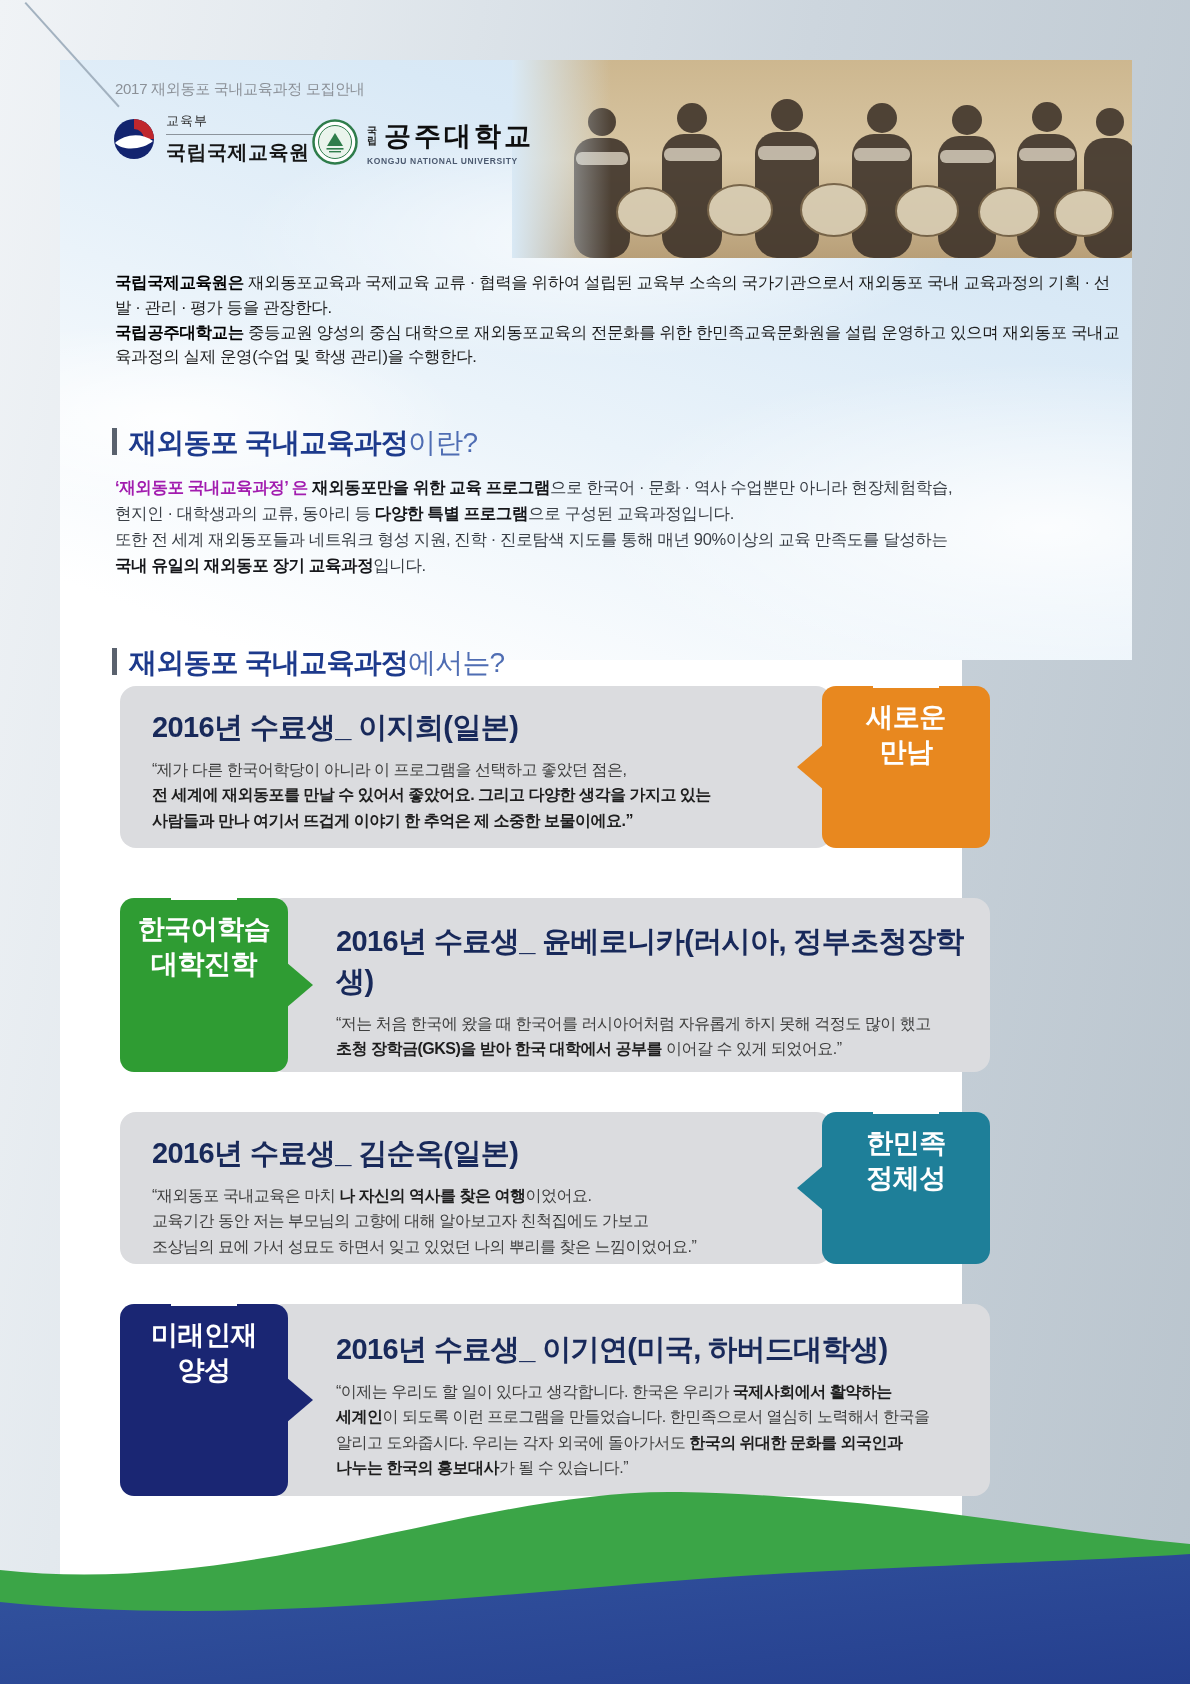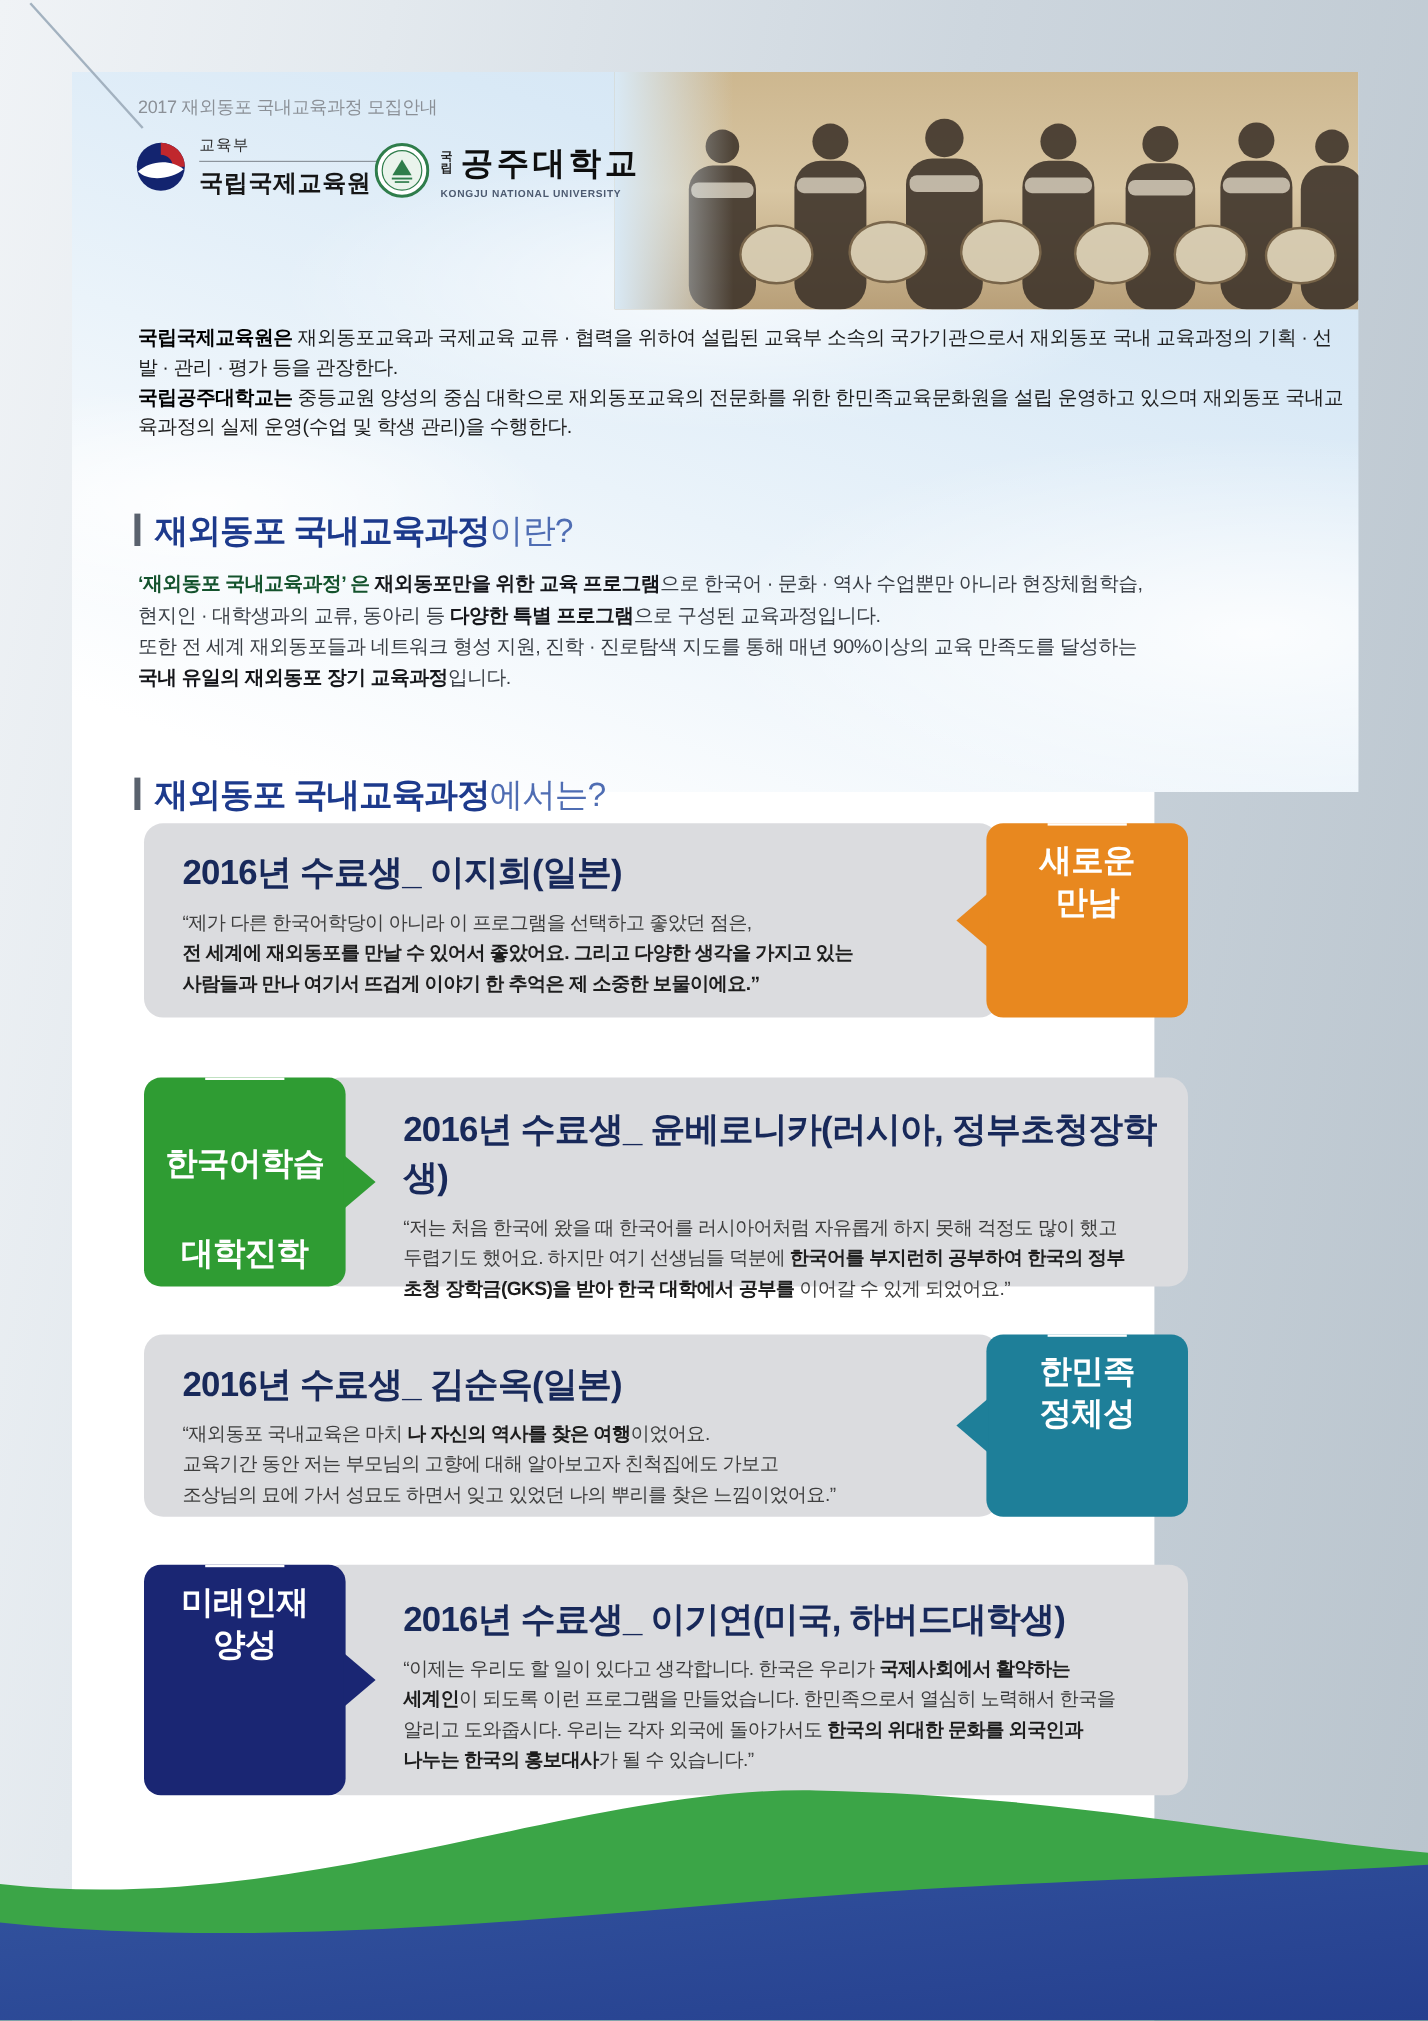--- a/index.html
+++ b/index.html
@@ -57,21 +57,21 @@
   
   .sec-title{position:absolute;left:52px;z-index:3;font-size:28px;letter-spacing:-0.8px;white-space:nowrap;}
   .sec-bar{display:inline-block;width:5px;height:27px;background:#5a626e;margin-right:12px;vertical-align:-3px;}
   .sec-strong{font-weight:bold;color:#1d3a8c;}
   .sec-tail{color:#4f6db3;}
   .sec1-title{top:364px;}
   .sec1-body{
     position:absolute;left:55px;top:414px;width:1008px;z-index:3;
     font-size:16.5px;line-height:1.58;color:#3a3f46;letter-spacing:-0.4px;
   }
-  .sec1-body .lead{font-weight:bold;color:#14532d;margin-top:24px;}
+  .sec1-body .lead{font-weight:bold;color:#a21caf;margin-top:24px;}
   .sec1-body b{color:#15161a;}
   .sec2-title{top:584px;}
   
   .card{position:absolute;background:#dbdcdf;border-radius:16px;z-index:3;}
   .card-title{font-size:29px;font-weight:bold;color:#18295a;letter-spacing:-0.6px;margin:0 0 9px 0;}
   .qline{font-size:16px;color:#3e3e3e;line-height:1.58;letter-spacing:-0.5px;}
   .qline b{color:#1d1d1d;}
   .qline.b{font-weight:bold;color:#1d1d1d;}
   .badge{
     position:absolute;width:168px;border-radius:14px;color:#fff;z-index:4;
@@ -82,21 +82,21 @@
   .notch{position:absolute;top:50%;transform:translateY(-50%);width:0;height:0;
     border-top:23px solid transparent;border-bottom:23px solid transparent;}
   .badge.orange{background:#e8881f;} .badge.orange .notch{left:-25px;border-right:27px solid #e8881f;}
   .badge.green {background:#2f9c33;} .badge.green  .notch{right:-25px;border-left:27px solid #2f9c33;}
   .badge.teal  {background:#1e7f99;} .badge.teal   .notch{left:-25px;border-right:27px solid #1e7f99;}
   .badge.navy  {background:#1a2673;} .badge.navy   .notch{right:-25px;border-left:27px solid #1a2673;}
   
   .card1{left:120px;top:686px;width:712px;height:162px;padding:22px 24px 0 32px;box-sizing:border-box;}
   .badge1{left:822px;top:686px;height:162px;}
   .card2{left:268px;top:898px;width:722px;height:174px;padding:24px 24px 0 68px;box-sizing:border-box;}
-  .badge2{left:120px;top:898px;height:174px;gap:40px;}
+  .badge2{left:120px;top:898px;height:174px;}
   .card3{left:120px;top:1112px;width:712px;height:152px;padding:22px 24px 0 32px;box-sizing:border-box;}
   .badge3{left:822px;top:1112px;height:152px;}
   .card4{left:268px;top:1304px;width:722px;height:192px;padding:26px 24px 0 68px;box-sizing:border-box;}
   .badge4{left:120px;top:1304px;height:192px;}
   .abs{position:absolute;z-index:3;}
   
   .waves{position:absolute;left:0;top:1472px;width:1190px;height:212px;z-index:6;}
 </style>
 </head>
 <body>
@@ -221,21 +221,20 @@
   <div class="badge orange badge1 abs">
     <div class="notch"></div>
     <div class="badge-rule"></div>
     <div class="badge-line">새로운</div>
     <div class="badge-line">만남</div>
   </div>
 
   <div class="card card2 abs">
     <div class="card-title">2016년 수료생_ 윤베로니카(러시아, 정부초청장학생)</div>
     <div class="qline">“저는 처음 한국에 왔을 때 한국어를 러시아어처럼 자유롭게 하지 못해 걱정도 많이 했고</div>
-    <div class="qline"><span>두렵기도 했어요. 하지만 여기 선생님들 덕분에 </span><b>한국어를 부지런히 공부하여 한국의 정부</b></div>
     <div class="qline"><b>초청 장학금(GKS)을 받아 한국 대학에서 공부를</b><span> 이어갈 수 있게 되었어요.”</span></div>
   </div>
   <div class="badge green badge2 abs">
     <div class="notch"></div>
     <div class="badge-rule"></div>
     <div class="badge-line">한국어학습</div>
     <div class="badge-line">대학진학</div>
   </div>
 
   <div class="card card3 abs">

